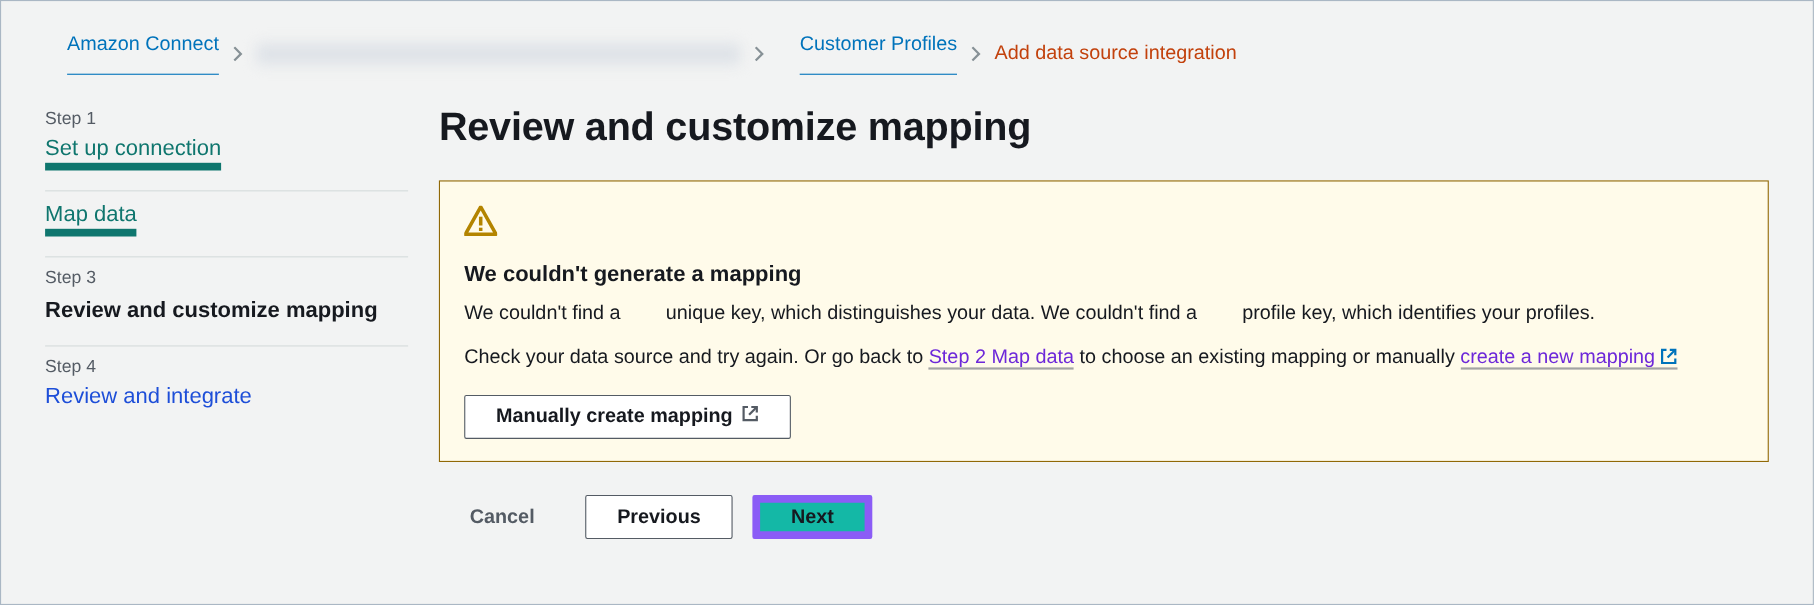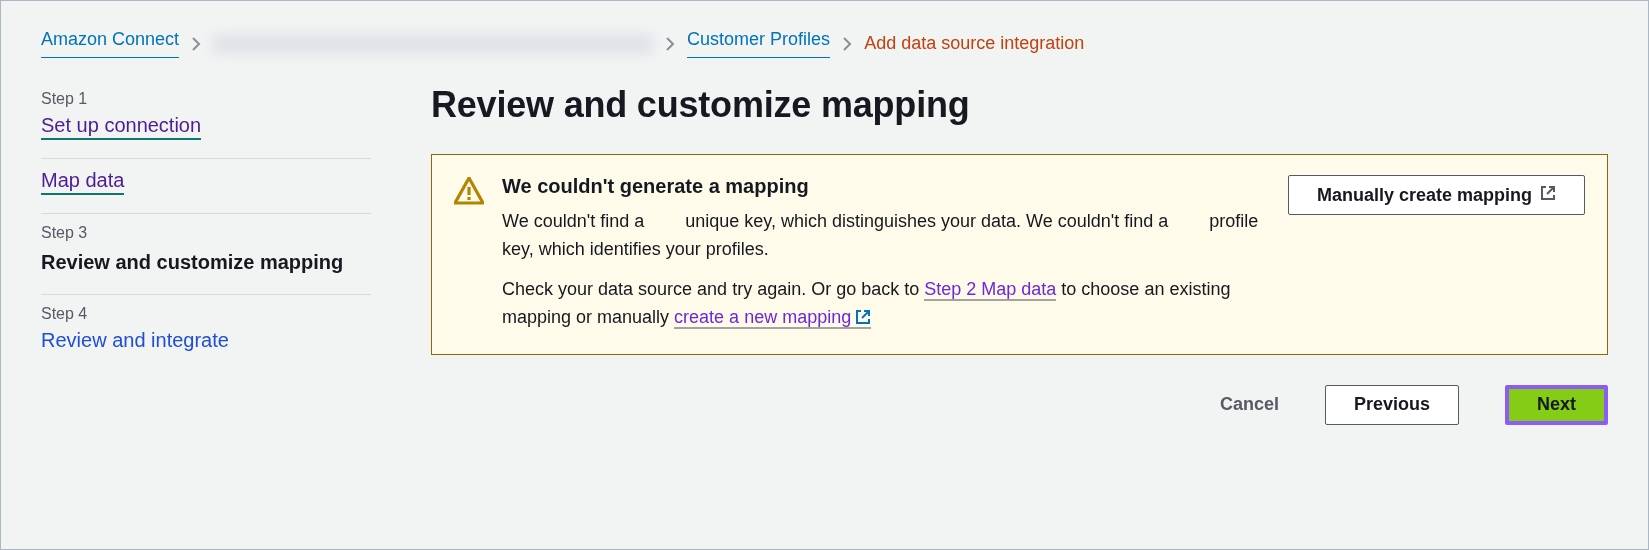--- a/index.html
+++ b/index.html
@@ -21,63 +21,65 @@
     display: flex;
     align-items: center;
     gap: 12px;
     font-size: 18px;
     margin-bottom: 22px;
   }
   .crumb-link {
     color: #0073bb;
     text-decoration: none;
     border-bottom: 1px solid #0073bb;
-    padding-bottom: 7px;
-    cursor: pointer;
+    padding-bottom: 17px;
+    cursor: pointer;
+    margin-left: 20px;
   }
   .crumb-sep svg { display: block; }
   .crumb-blur {
     width: 440px;
     height: 20px;
     background: #dfe3e8;
     filter: blur(6px);
     border-radius: 4px;
   }
   .crumb-current { color: #c2410c; }
 
   
-  .content { display: flex; gap: 60px; }
+  .content { display: flex; gap: 28px; }
   .sidebar { width: 330px; flex: 0 0 330px; }
   .main { flex: 1; }
 
   
   .step { padding: 10px 0 18px 0; border-bottom: 1px solid #d5dbdb; }
   .step:last-child { border-bottom: none; }
   .step-num { font-size: 16px; color: #545b64; margin-bottom: 6px; }
   .step-title-link {
     font-size: 20px;
-    color: #4c1d95;
-    border-bottom: 2px solid #0f766e;
+    color: #0f766e;
+    border-bottom: 7px solid #0f766e;
     padding-bottom: 1px;
     cursor: pointer;
     display: inline-block;
   }
   .step-title-current { font-size: 20px; font-weight: 700; color: #16191f; line-height: 1.4; }
   .step-title-future { font-size: 20px; color: #1d4ed8; }
 
   
   h1 { font-size: 36px; font-weight: 700; margin: 4px 0 28px 0; letter-spacing: -0.2px; }
 
   
   .alert {
     border: 1px solid #906806;
     background: #fffbea;
     padding: 20px 22px;
     display: flex;
     gap: 18px;
+    flex-direction: column;
   }
   .alert-icon { flex: 0 0 auto; margin-top: 2px; }
   .alert-body { flex: 1; }
   .alert-title { font-size: 20px; font-weight: 700; margin-bottom: 10px; }
   .alert-text { font-size: 18px; line-height: 1.55; color: #16191f; margin-bottom: 12px; }
   .alert-text:last-child { margin-bottom: 0; }
   .alert-text b { font-weight: 400; margin-left: 36px; }
   .alert-actions { flex: 0 0 auto; }
   .inline-link {
     color: #6d28d9;
@@ -104,30 +106,29 @@
     color: #16191f;
     white-space: nowrap;
   }
   .btn-link-style {
     border: none;
     background: transparent;
     color: #545b64;
     font-weight: 700;
   }
   .btn-primary {
-    background: #84cc16;
-    border: 4px solid #8b5cf6;
+    background: #14b8a6;
+    border: 7px solid #8b5cf6;
     color: #16191f;
-    margin-left: 28px;
   }
 
   
   .footer-actions {
     display: flex;
-    justify-content: flex-end;
+    justify-content: flex-start;
     align-items: center;
     gap: 18px;
     margin-top: 30px;
   }
 </style>
 </head>
 <body>
 
 <div class="page">
 

